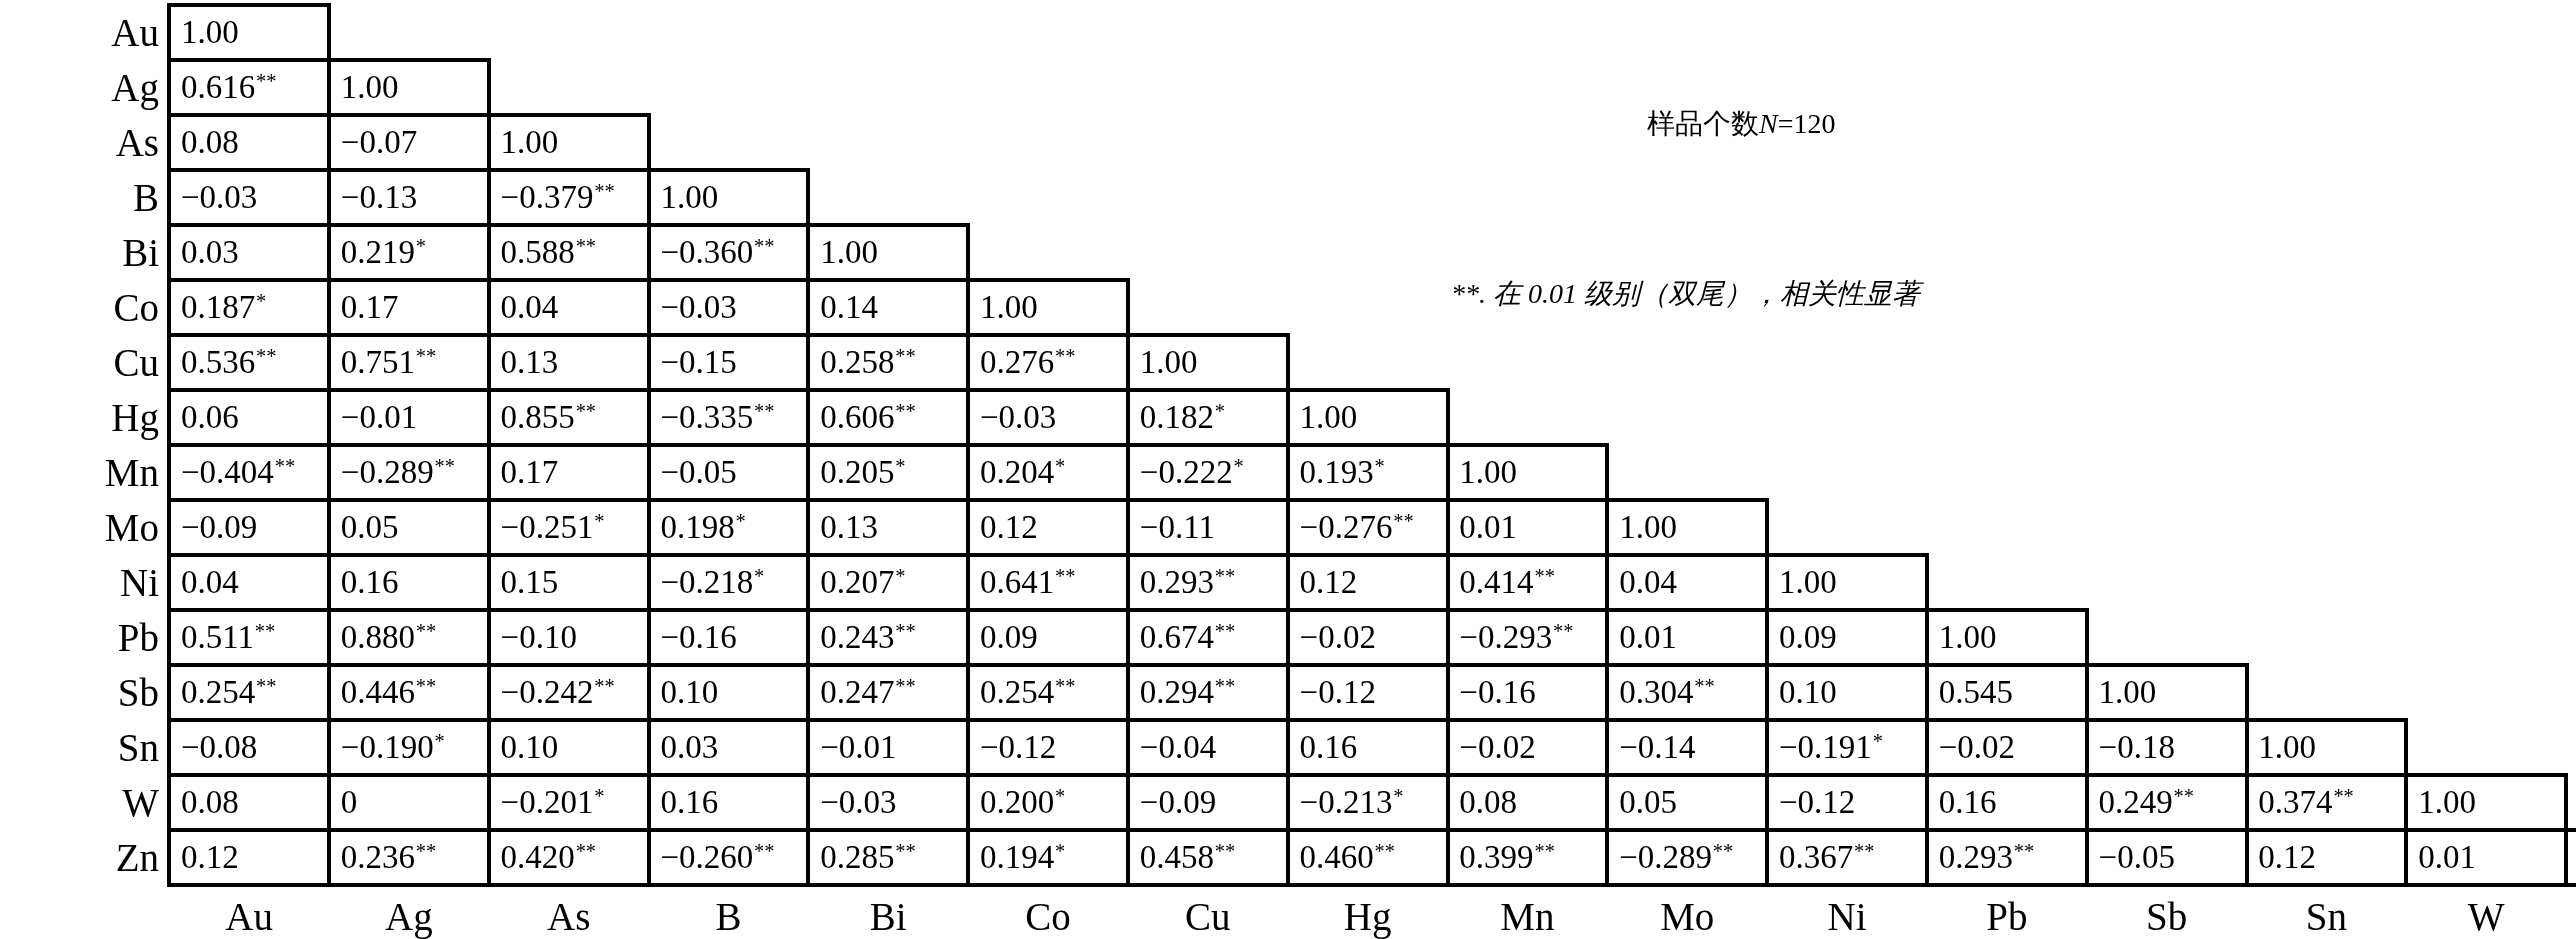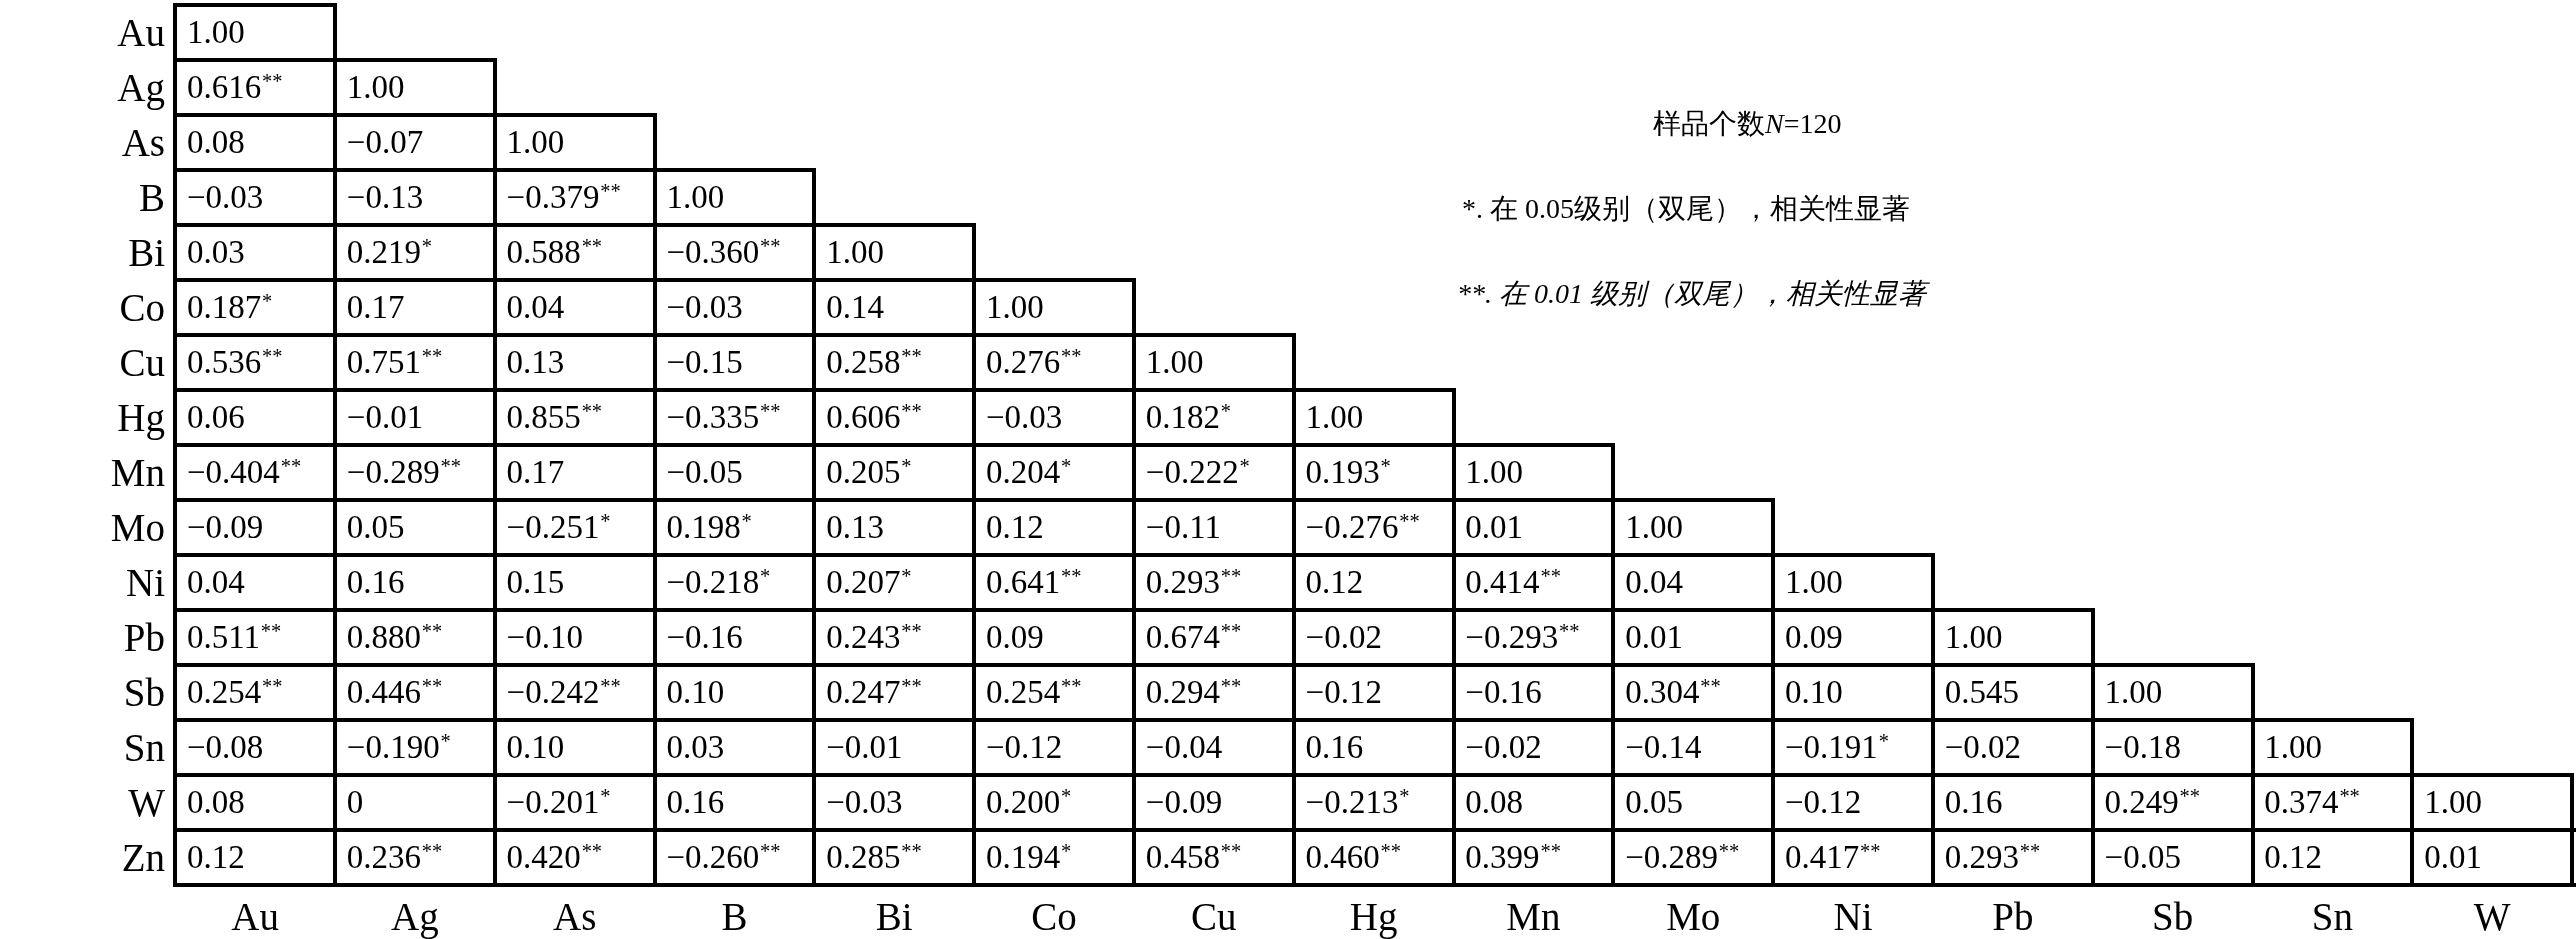--- a/index.html
+++ b/index.html
@@ -11,21 +11,20 @@
     width: 2576px;
     height: 940px;
     position: relative;
     overflow: hidden;
     font-family: "Liberation Serif", "DejaVu Serif", serif;
     color: #000000;
   }
   .figure {
     position: absolute;
     inset: 0;
-    margin-left: 6px;
   }
   table.matrix {
     position: absolute;
     left: 0;
     top: 2.5px;
     border-collapse: collapse;
     table-layout: fixed;
   }
   table.matrix tr.data-row {
     height: 55px;
@@ -387,21 +386,21 @@
           <td class="cell"><span class="val">0.12</span></td>
           <td class="cell"><span class="val">0.236</span><sup class="sig">**</sup></td>
           <td class="cell"><span class="val">0.420</span><sup class="sig">**</sup></td>
           <td class="cell"><span class="val">−0.260</span><sup class="sig">**</sup></td>
           <td class="cell"><span class="val">0.285</span><sup class="sig">**</sup></td>
           <td class="cell"><span class="val">0.194</span><sup class="sig">*</sup></td>
           <td class="cell"><span class="val">0.458</span><sup class="sig">**</sup></td>
           <td class="cell"><span class="val">0.460</span><sup class="sig">**</sup></td>
           <td class="cell"><span class="val">0.399</span><sup class="sig">**</sup></td>
           <td class="cell"><span class="val">−0.289</span><sup class="sig">**</sup></td>
-          <td class="cell"><span class="val">0.417</span><sup class="sig">**</sup></td>
+          <td class="cell"><span class="val">0.367</span><sup class="sig">**</sup></td>
           <td class="cell"><span class="val">0.293</span><sup class="sig">**</sup></td>
           <td class="cell"><span class="val">−0.05</span></td>
           <td class="cell"><span class="val">0.12</span></td>
           <td class="cell"><span class="val">0.01</span></td>
           <td class="cell"><span class="val">1.00</span></td>
         </tr>
         <tr class="collabel-row">
           <th class="corner"></th>
           <td class="collabel">Au</td>
           <td class="collabel">Ag</td>
@@ -419,17 +418,16 @@
           <td class="collabel">Sn</td>
           <td class="collabel">W</td>
           <td class="collabel">Zn</td>
         </tr>
       </tbody>
   </table>
 
   <div class="legend-line" id="legend-line-1">
     <span>样品个数</span><span class="italic-n">N</span><span>=120</span>
   </div>
-  <div class="legend-line" id="legend-line-2">*. 在 0.05级别（双尾），相关性显著</div>
   <div class="legend-line" id="legend-line-3">**. 在 0.01 级别（双尾），相关性显著</div>
 
 </div>
 
 
 </body></html>

